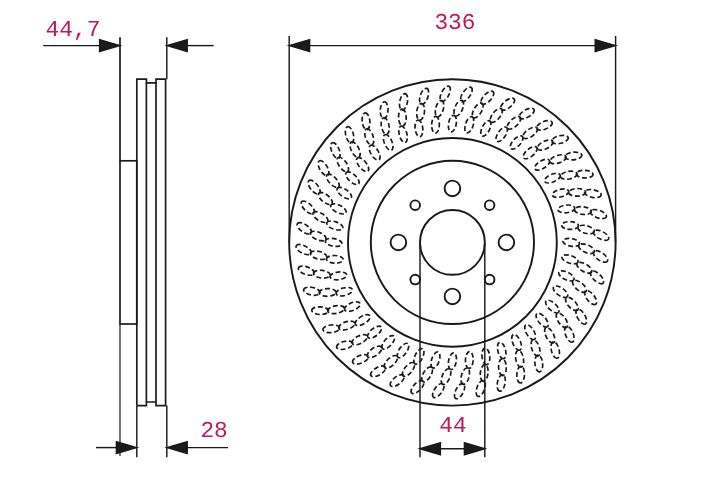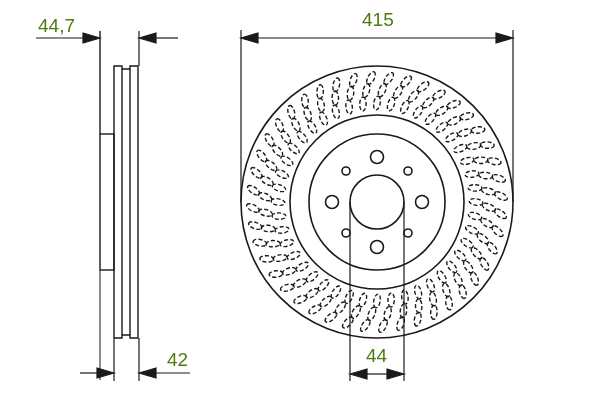--- a/index.html
+++ b/index.html
@@ -1,18 +1,18 @@
 <!DOCTYPE html>
 <html><head>
 <meta charset="utf-8">
 <style>
   html, body { margin:0; padding:0; background:#ffffff; }
   body { width:600px; height:400px; overflow:hidden; position:relative; font-family:"Liberation Sans", sans-serif; }
   #drawing { position:absolute; left:0; top:0; }
-  .dim-label { position:absolute; font-family:Liberation Sans, sans-serif; font-size:19px; color:#4d7c0f; line-height:1; white-space:nowrap;text-align:right; }
+  .dim-label { position:absolute; font-family:Liberation Mono, monospace; font-size:19px; color:#be185d; line-height:1; white-space:nowrap;text-align:right; }
 </style>
 </head>
 <body>
 
 <svg id="drawing" width="600" height="400" viewBox="0 0 600 400" xmlns="http://www.w3.org/2000/svg">
   <defs>
     <marker id="arrow" viewBox="0 0 10 10" refX="10" refY="5" markerWidth="7" markerHeight="7" orient="auto-start-reverse" markerUnits="userSpaceOnUse">
     </marker>
   </defs>
 
@@ -207,15 +207,15 @@
   <g stroke="#1a1a1a" stroke-width="1.2" fill="#1a1a1a">
     <line x1="350" y1="202" x2="350" y2="381" fill="none"></line>
     <line x1="404" y1="202" x2="404" y2="381" fill="none"></line>
     <line x1="364" y1="374" x2="390" y2="374"></line>
     <polygon points="350,374 367,369 367,379"></polygon>
     <polygon points="404,374 387,369 387,379"></polygon>
   </g>
 </svg>
 
 <div class="dim-label" style="left:38px; top:16px;">44,7</div>
-<div class="dim-label" style="left:362px; top:10px;">415</div>
-<div class="dim-label" style="left:167px; top:350px;">42</div>
+<div class="dim-label" style="left:362px; top:10px;">336</div>
+<div class="dim-label" style="left:167px; top:350px;">28</div>
 <div class="dim-label" style="left:366px; top:346px;">44</div>
 
 </body></html>

